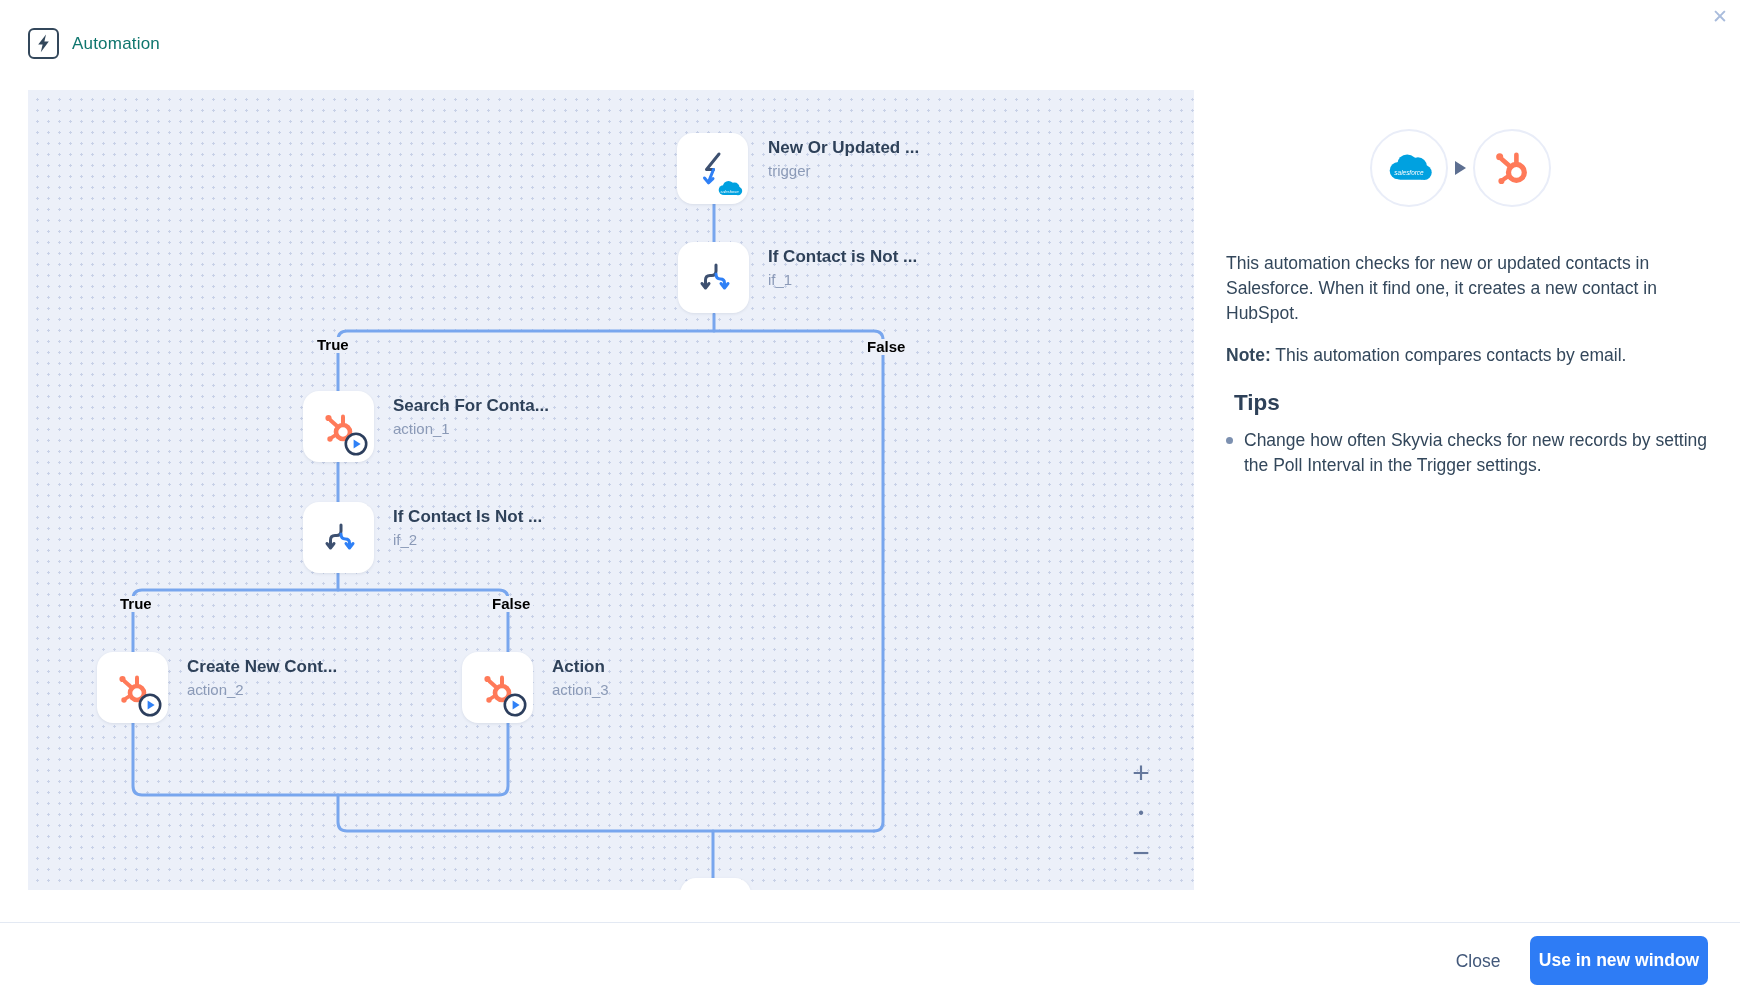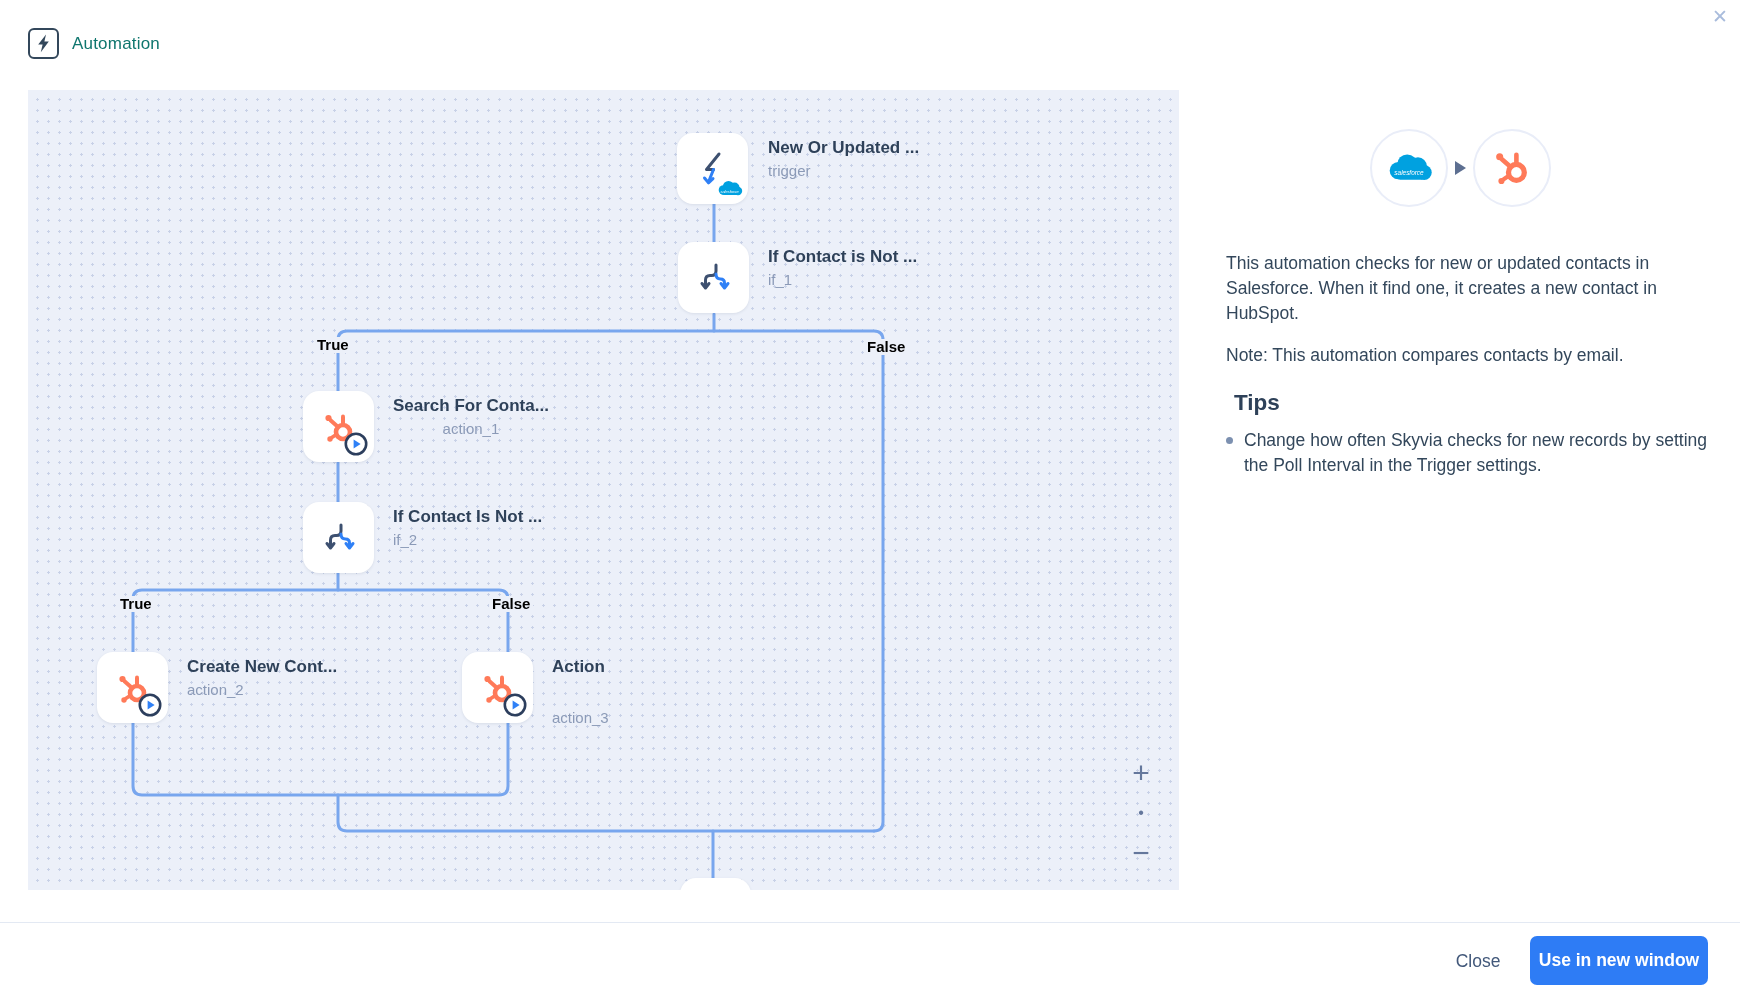--- a/index.html
+++ b/index.html
@@ -12,21 +12,21 @@
   .header{position:absolute;left:28px;top:28px;display:flex;align-items:center;gap:13px;}
   .header-icon{width:31px;height:31px;box-sizing:border-box;border:2px solid #33475b;border-radius:6px;
     display:flex;align-items:center;justify-content:center;background:#fff;}
   .header-title{font-size:17px;font-weight:500;color:#0f766e;letter-spacing:.2px;}
   .modal-close{position:absolute;left:1706px;top:2px;font-size:19px;color:#a9bcdc;cursor:pointer;
     width:28px;height:28px;display:flex;align-items:center;justify-content:center;}
   
   .canvas{position:absolute;left:28px;top:90px;width:1151px;height:800px;overflow:hidden;
     background-color:#ecf0f9;
     background-image:radial-gradient(#c8d1e7 1.1px, transparent 1.3px);
-    background-size:11px 11px;background-position:4px 4px;}
+    background-size:11px 11px;background-position:4px 4px;padding-left:15px;}
   .connectors{position:absolute;left:0;top:0;}
   .node-card{position:absolute;width:71px;height:71px;background:#fff;border-radius:16px;
     box-shadow:0 1px 3px rgba(44,62,93,.10);display:flex;align-items:center;justify-content:center;cursor:pointer;}
   .node-text{position:absolute;display:flex;flex-direction:column;white-space:nowrap;}
   .node-title{font-size:17px;font-weight:700;color:#2e4159;line-height:22px;}
   .node-sub{font-size:15px;color:#8b9ab7;line-height:20px;margin-top:2px;}
   .branch-label{position:absolute;font-size:15px;font-weight:600;color:#000000;line-height:16px;
     background:#ecf0f9;padding:0 3px;}
   .badge-sf{position:absolute;right:5px;bottom:6px;}
   .badge-play{position:absolute;right:6px;bottom:6px;width:24px;height:24px;}
@@ -48,21 +48,21 @@
   .tips-list{margin:10px 0 0 0;padding:0 0 0 26px;list-style:none;}
   .tips-list li{position:relative;}
   .tips-list li::before{content:"";position:absolute;left:-18px;top:9px;width:7px;height:7px;border-radius:50%;background:#7c90b0;}
   
   .footer-divider{position:absolute;left:0;top:922px;width:1740px;height:1px;background:#e3e9f3;}
   .close-link{position:absolute;left:1438px;top:948px;width:80px;text-align:center;
     font-size:17.5px;color:#42587a;cursor:pointer;line-height:26px;}
   .primary-btn{position:absolute;left:1530px;top:936px;width:178px;height:49px;background:#2e7cf5;
     color:#fff;border:none;border-radius:7px;font-size:17.5px;font-weight:700;cursor:pointer;
     font-family:"Liberation Sans",sans-serif;}
-  b{font-weight:400;}
+  b{font-weight:700;}
 </style>
 </head>
 <body>
 
 <div class="header">
   <div class="header-icon">
     <svg width="17" height="19" viewBox="0 0 17 19">
         <path d="M11 0.5 L3.2 10.5 H7.6 L5.8 18.2 L13.8 7.6 H9.4 Z" fill="#33475b"></path>
       </svg>
   </div>
@@ -129,21 +129,21 @@
       <path d="M18.8 19.8 L11.5 13.2" stroke="#ff7a59" stroke-width="4" stroke-linecap="round"></path>
       <circle cx="9.5" cy="11" r="3.1" fill="#ff7a59"></circle>
       <path d="M17.3 27.5 L12.8 30.5" stroke="#ff7a59" stroke-width="3.6" stroke-linecap="round"></path>
       <circle cx="11" cy="32" r="2.7" fill="#ff7a59"></circle>
     </svg>
     <svg class="badge-play" viewBox="0 0 24 24">
       <circle cx="12" cy="12" r="10.2" fill="#ffffff" stroke="#2c3e5d" stroke-width="2.6"></circle>
       <polygon points="9.6,7.6 16.6,12 9.6,16.4" fill="#2f80f6"></polygon>
     </svg>
   </div>
-  <div class="node-text" style="left:365px;top:305px;align-items:center;">
+  <div class="node-text" style="left:365px;top:305px;">
     <span class="node-title">Search For Conta...</span>
     <span class="node-sub">action_1</span>
   </div>
 
   <div class="node-card" style="left:275px;top:412px;">
     <svg width="40" height="40" viewBox="0 0 40 40" fill="none" stroke-linecap="round" stroke-linejoin="round">
       <path d="M22 7 V13 Q22 17.5 17.5 17.5 H16 Q11.5 17.5 11.5 22 V29" stroke="#3d5070" stroke-width="3"></path>
       <path d="M8 25.5 L11.5 30 L15 25.5" stroke="#3d5070" stroke-width="3"></path>
       <path d="M22 16 Q22 21 26.5 21 Q30.5 21 30.5 25 V29" stroke="#2f80f6" stroke-width="3"></path>
       <path d="M27 25.5 L30.5 30 L34 25.5" stroke="#2f80f6" stroke-width="3"></path>
@@ -183,21 +183,21 @@
       <path d="M18.8 19.8 L11.5 13.2" stroke="#ff7a59" stroke-width="4" stroke-linecap="round"></path>
       <circle cx="9.5" cy="11" r="3.1" fill="#ff7a59"></circle>
       <path d="M17.3 27.5 L12.8 30.5" stroke="#ff7a59" stroke-width="3.6" stroke-linecap="round"></path>
       <circle cx="11" cy="32" r="2.7" fill="#ff7a59"></circle>
     </svg>
     <svg class="badge-play" viewBox="0 0 24 24">
       <circle cx="12" cy="12" r="10.2" fill="#ffffff" stroke="#2c3e5d" stroke-width="2.6"></circle>
       <polygon points="9.6,7.6 16.6,12 9.6,16.4" fill="#2f80f6"></polygon>
     </svg>
   </div>
-  <div class="node-text" style="left:524px;top:566px;gap:28px;">
+  <div class="node-text" style="left:524px;top:566px;">
     <span class="node-title">Action</span>
     <span class="node-sub">action_3</span>
   </div>
 
   <div class="node-card" style="left:652px;top:788px;"></div>
 
   <div class="zoomctl zoom-plus">+</div>
   <div class="zoomctl zoom-dot">•</div>
   <div class="zoomctl zoom-minus">−</div>
 </div>

